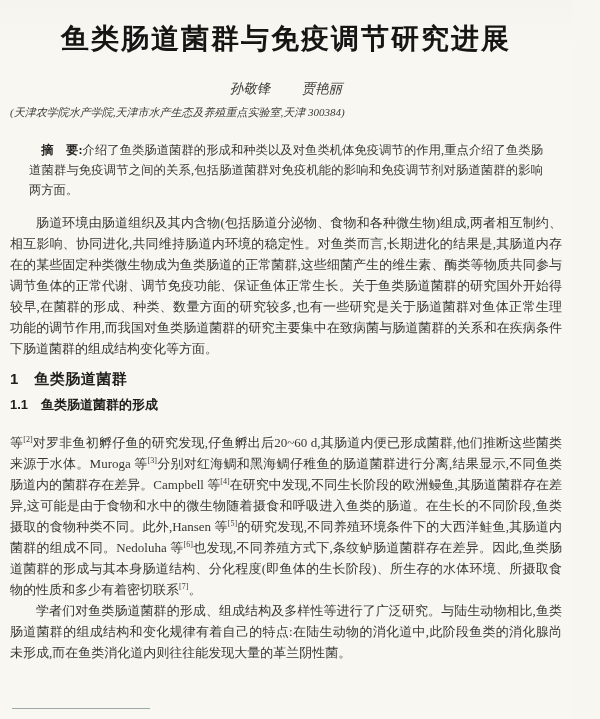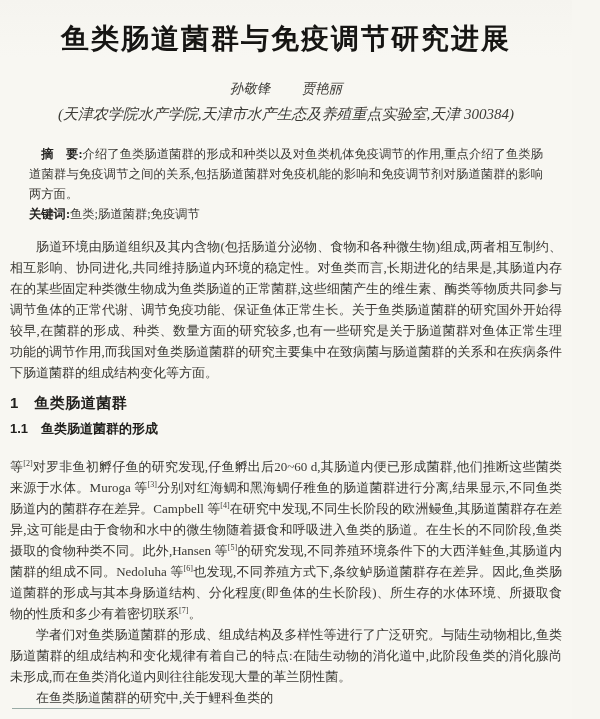--- a/index.html
+++ b/index.html
@@ -27,22 +27,21 @@
   }
   .authors {
     text-align: center;
     font-size: 13.5px;
     font-style: italic;
     color: #3c3b36;
     margin-bottom: 7px;
   }
   .authors .author { margin: 13px 14px; }
   .affiliation {
-    text-align: center;
-    font-size: 15px;
+    font-size: 11px;
     font-style: italic;
     color: #3c3b36;
     margin-bottom: 20px;
   }
   .abstract {
     margin: 0 19px 12px 19px;
     font-size: 12.3px;
     line-height: 20px;
     text-align: justify;
     color: #3a3934;
@@ -94,34 +93,32 @@
 
   <div class="authors">
     <span class="author">孙敬锋</span>
     <span class="author">贾艳丽</span>
   </div>
 
   <div class="affiliation">(天津农学院水产学院,天津市水产生态及养殖重点实验室,天津  300384)</div>
 
   <div class="abstract">
     <p class="abs-para"><span class="label">摘　要:</span><span>介绍了鱼类肠道菌群的形成和种类以及对鱼类机体免疫调节的作用,重点介绍了鱼类肠道菌群与免疫调节之间的关系,包括肠道菌群对免疫机能的影响和免疫调节剂对肠道菌群的影响两方面。</span></p>
-    <p><span class="label">关键词:</span><span>鱼类;肠道菌群;免疫调节</span></p>
   </div>
 
   <div class="columns">
 
     <div class="col">
       <p>肠道环境由肠道组织及其内含物(包括肠道分泌物、食物和各种微生物)组成,两者相互制约、相互影响、协同进化,共同维持肠道内环境的稳定性。对鱼类而言,长期进化的结果是,其肠道内存在的某些固定种类微生物成为鱼类肠道的正常菌群,这些细菌产生的维生素、酶类等物质共同参与调节鱼体的正常代谢、调节免疫功能、保证鱼体正常生长。关于鱼类肠道菌群的研究国外开始得较早,在菌群的形成、种类、数量方面的研究较多,也有一些研究是关于肠道菌群对鱼体正常生理功能的调节作用,而我国对鱼类肠道菌群的研究主要集中在致病菌与肠道菌群的关系和在疾病条件下肠道菌群的组成结构变化等方面。</p>
       <h2 class="section">1　鱼类肠道菌群</h2>
       <h3 class="subsection">1.1　鱼类肠道菌群的形成</h3>
     </div>
 
     <div class="col">
       <p class="cont">等<sup>[2]</sup>对罗非鱼初孵仔鱼的研究发现,仔鱼孵出后20~60 d,其肠道内便已形成菌群,他们推断这些菌类来源于水体。Muroga 等<sup>[3]</sup>分别对红海鲷和黑海鲷仔稚鱼的肠道菌群进行分离,结果显示,不同鱼类肠道内的菌群存在差异。Campbell 等<sup>[4]</sup>在研究中发现,不同生长阶段的欧洲鳗鱼,其肠道菌群存在差异,这可能是由于食物和水中的微生物随着摄食和呼吸进入鱼类的肠道。在生长的不同阶段,鱼类摄取的食物种类不同。此外,Hansen 等<sup>[5]</sup>的研究发现,不同养殖环境条件下的大西洋鲑鱼,其肠道内菌群的组成不同。Nedoluha 等<sup>[6]</sup>也发现,不同养殖方式下,条纹鲈肠道菌群存在差异。因此,鱼类肠道菌群的形成与其本身肠道结构、分化程度(即鱼体的生长阶段)、所生存的水体环境、所摄取食物的性质和多少有着密切联系<sup>[7]</sup>。</p>
       <p>学者们对鱼类肠道菌群的形成、组成结构及多样性等进行了广泛研究。与陆生动物相比,鱼类肠道菌群的组成结构和变化规律有着自己的特点:在陆生动物的消化道中,此阶段鱼类的消化腺尚未形成,而在鱼类消化道内则往往能发现大量的革兰阴性菌。</p>
-      <p>在鱼类肠道菌群的研究中,关于鲤科鱼类的</p>
     </div>
 
   </div>
 
   <div class="footnote-rule"></div>
 
 </div>
 
 </body></html>

